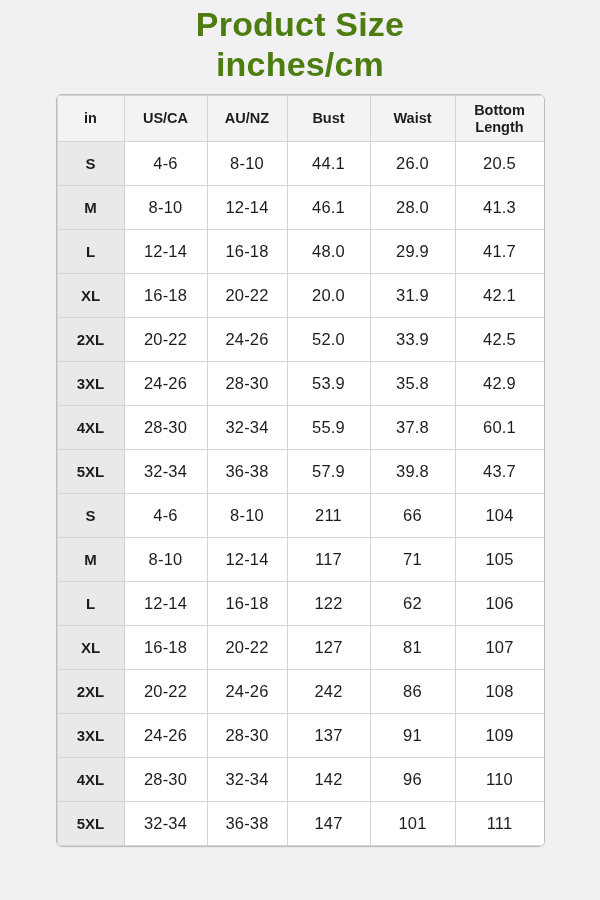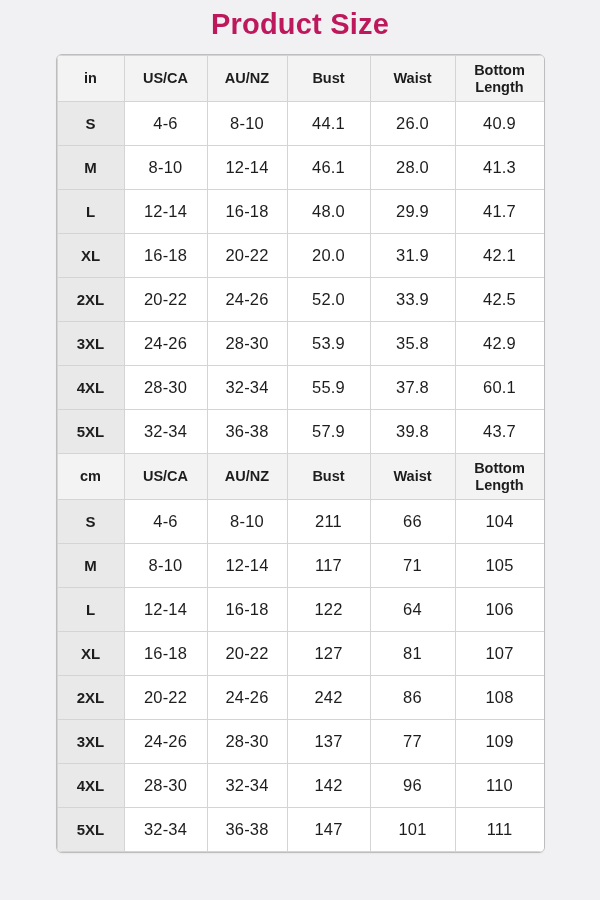--- a/index.html
+++ b/index.html
@@ -16,24 +16,24 @@
   }
   .page {
     width: 600px;
     height: 900px;
     box-sizing: border-box;
     padding-top: 4px;
   }
   .title {
     margin: 0 0 10px 0;
     text-align: center;
-    font-size: 29px;
+    font-size: 34px;
     line-height: 40px;
     font-weight: 600;
-    color: #be185d;
+    color: #4d7c0f;
     letter-spacing: 0.2px;
   }
   .table-frame {
     width: 487px;
     margin: 0 auto;
     background: #ffffff;
     border: 1px solid #bdbdbd;
     border-radius: 6px;
     overflow: hidden;
     box-shadow: 0 1px 2px rgba(0,0,0,0.04);
@@ -81,20 +81,21 @@
   col.c3 { width: 83px; }
   col.c4 { width: 85px; }
   col.c5 { width: 89px; }
 </style>
 </head>
 <body>
 
 <div class="page">
   <h1 class="title">
     <span>Product Size</span><br>
+    <span>inches/cm</span>
   </h1>
 
   <div class="table-frame">
     <table class="size-table">
       <colgroup>
         <col class="c0">
           <col class="c1">
           <col class="c2">
           <col class="c3">
           <col class="c4">
@@ -108,21 +109,21 @@
             <th>Bust</th>
             <th>Waist</th>
             <th>Bottom Length</th>
           </tr>
           <tr>
             <th class="size-col" scope="row">S</th>
             <td class="value-col">4-6</td>
             <td class="value-col">8-10</td>
             <td class="value-col">44.1</td>
             <td class="value-col">26.0</td>
-            <td class="value-col">40.9</td>
+            <td class="value-col">20.5</td>
           </tr>
           <tr>
             <th class="size-col" scope="row">M</th>
             <td class="value-col">8-10</td>
             <td class="value-col">12-14</td>
             <td class="value-col">46.1</td>
             <td class="value-col">28.0</td>
             <td class="value-col">41.3</td>
           </tr>
           <tr>
@@ -166,28 +167,20 @@
             <td class="value-col">60.1</td>
           </tr>
           <tr>
             <th class="size-col" scope="row">5XL</th>
             <td class="value-col">32-34</td>
             <td class="value-col">36-38</td>
             <td class="value-col">57.9</td>
             <td class="value-col">39.8</td>
             <td class="value-col">43.7</td>
           </tr>
-          <tr class="header-row">
-            <th>cm</th>
-            <th>US/CA</th>
-            <th>AU/NZ</th>
-            <th>Bust</th>
-            <th>Waist</th>
-            <th>Bottom Length</th>
-          </tr>
           <tr>
             <th class="size-col" scope="row">S</th>
             <td class="value-col">4-6</td>
             <td class="value-col">8-10</td>
             <td class="value-col">211</td>
             <td class="value-col">66</td>
             <td class="value-col">104</td>
           </tr>
           <tr>
             <th class="size-col" scope="row">M</th>
@@ -195,21 +188,21 @@
             <td class="value-col">12-14</td>
             <td class="value-col">117</td>
             <td class="value-col">71</td>
             <td class="value-col">105</td>
           </tr>
           <tr>
             <th class="size-col" scope="row">L</th>
             <td class="value-col">12-14</td>
             <td class="value-col">16-18</td>
             <td class="value-col">122</td>
-            <td class="value-col">64</td>
+            <td class="value-col">62</td>
             <td class="value-col">106</td>
           </tr>
           <tr>
             <th class="size-col" scope="row">XL</th>
             <td class="value-col">16-18</td>
             <td class="value-col">20-22</td>
             <td class="value-col">127</td>
             <td class="value-col">81</td>
             <td class="value-col">107</td>
           </tr>
@@ -219,21 +212,21 @@
             <td class="value-col">24-26</td>
             <td class="value-col">242</td>
             <td class="value-col">86</td>
             <td class="value-col">108</td>
           </tr>
           <tr>
             <th class="size-col" scope="row">3XL</th>
             <td class="value-col">24-26</td>
             <td class="value-col">28-30</td>
             <td class="value-col">137</td>
-            <td class="value-col">77</td>
+            <td class="value-col">91</td>
             <td class="value-col">109</td>
           </tr>
           <tr>
             <th class="size-col" scope="row">4XL</th>
             <td class="value-col">28-30</td>
             <td class="value-col">32-34</td>
             <td class="value-col">142</td>
             <td class="value-col">96</td>
             <td class="value-col">110</td>
           </tr>

